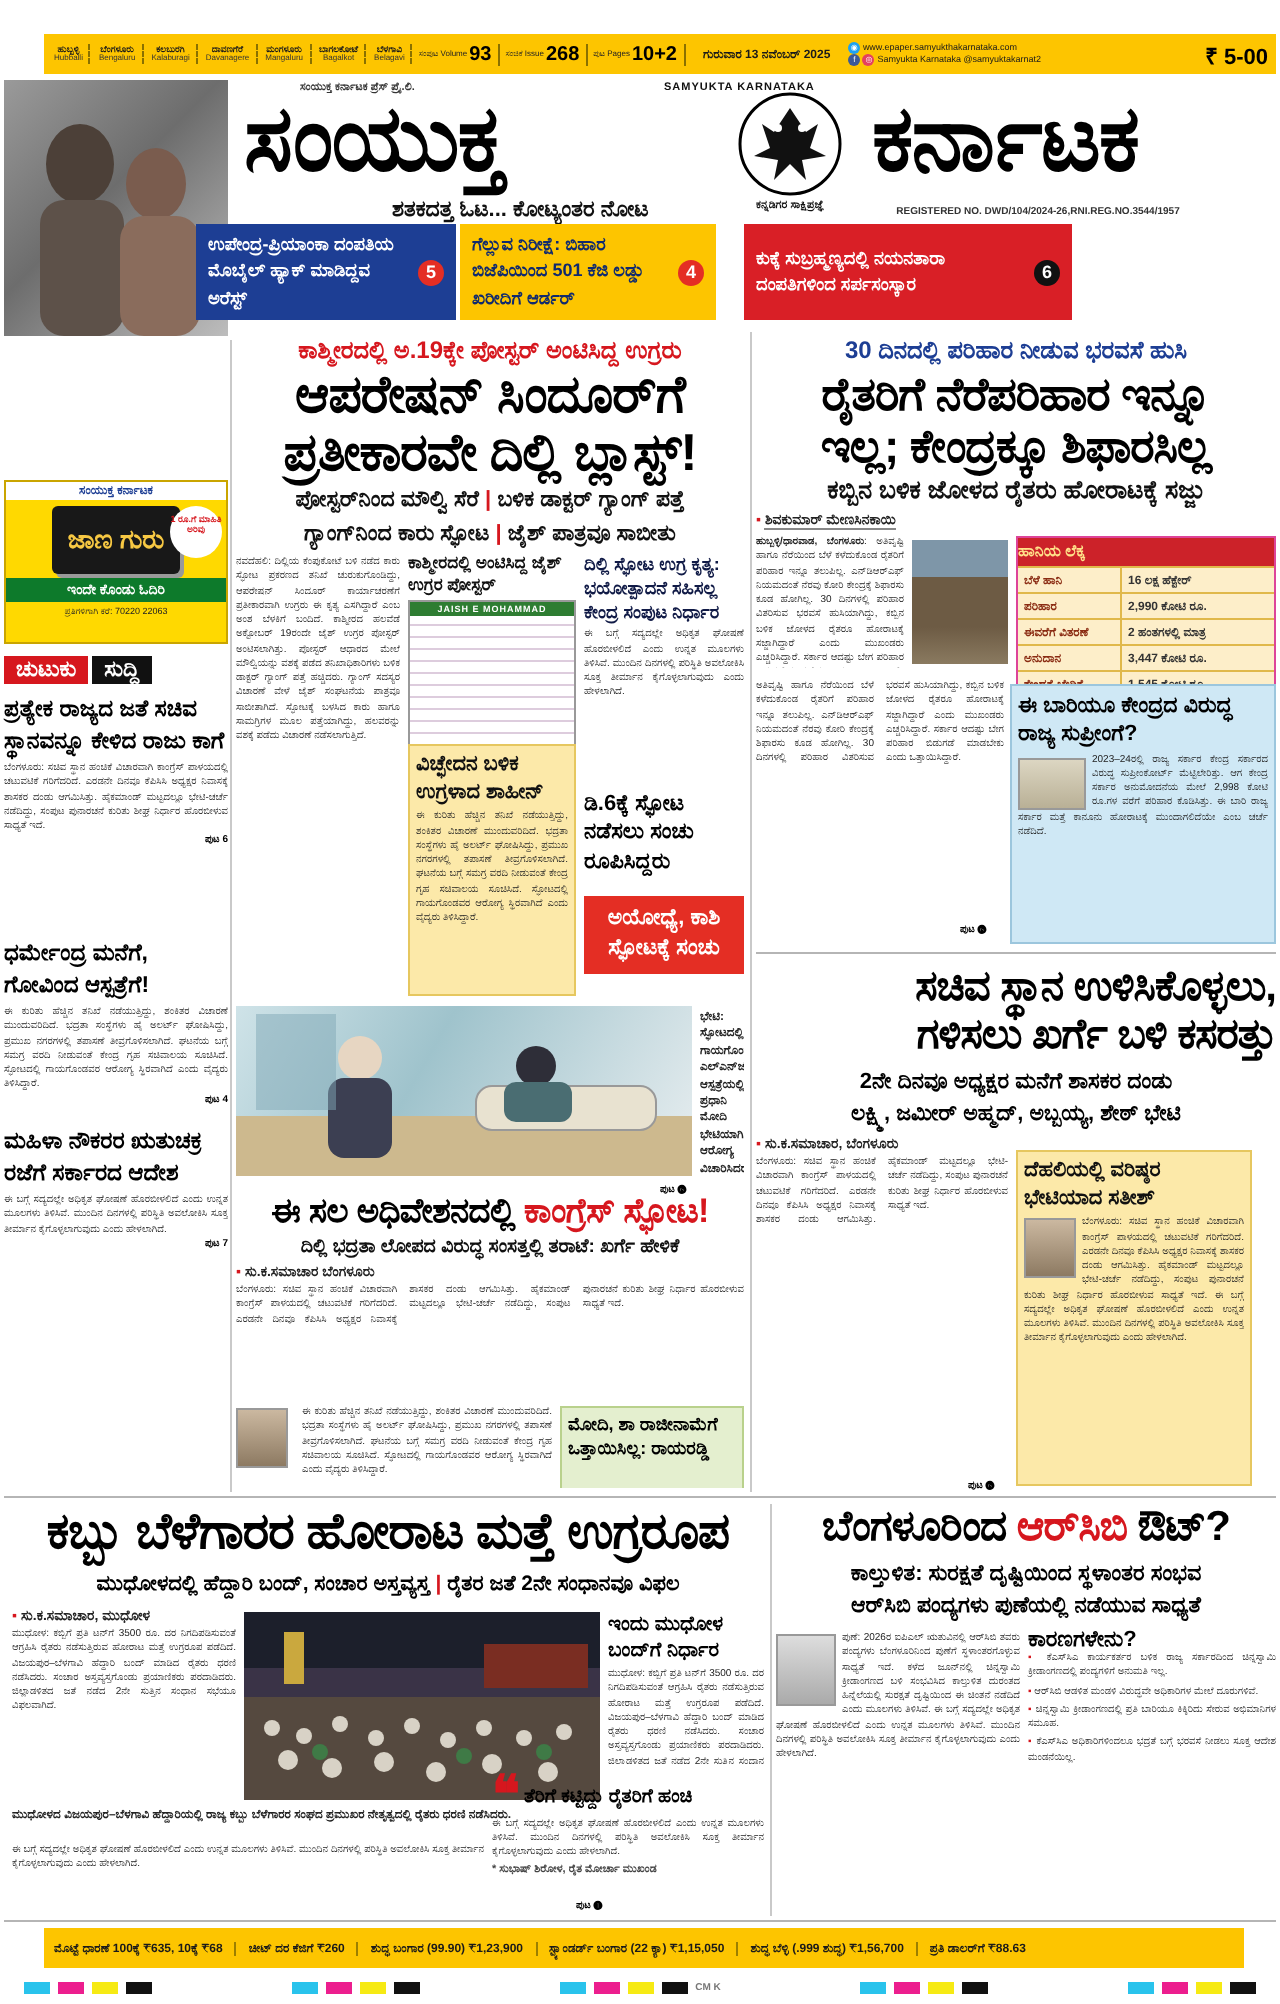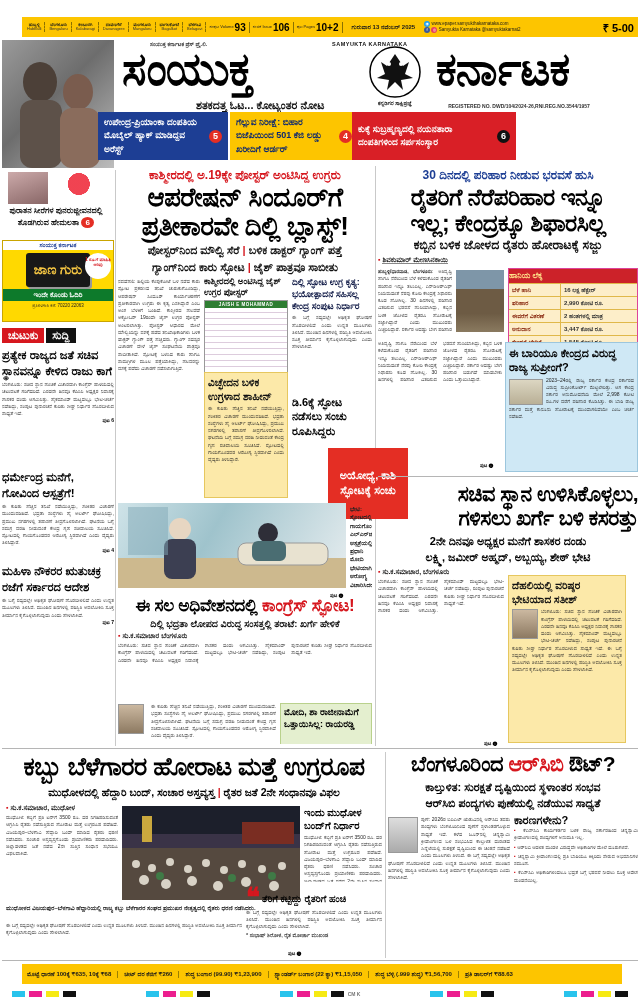--- a/index.html
+++ b/index.html
@@ -67,21 +67,21 @@
   .main-head { left:118px; top:183px; width:254px; text-align:center; font-size:26px; font-weight:bold; line-height:1.1; color:#000; letter-spacing:-.5px; }
   .main-deck { left:118px; top:242px; width:254px; text-align:center; font-size:11px; font-weight:bold; line-height:1.5; color:#111; }
   .sep { color:#d6171e; font-weight:bold; }
   .poster { width:84px; height:74px; border:1px solid #999; background:repeating-linear-gradient(#fff 0 5px, #dcd 5px 6px); }
   .poster-band { background:#2e7d32; color:#fff; font-size:4.5px; font-weight:bold; text-align:center; padding:1px 0; letter-spacing:.5px; }
   .cap { font-size:8.5px; font-weight:bold; color:#111; line-height:1.3; }
   .ybox { background:#fce9a9; border:1px solid #e6c75f; padding:3px; }
   .ybox .bt { font-size:10.5px; font-weight:bold; line-height:1.3; color:#111; }
   .minihead { font-size:9px; font-weight:bold; line-height:1.35; color:#101a46; }
   .minihead2 { font-size:11px; font-weight:bold; line-height:1.3; color:#000; }
-  .redbox { background:#e42e24; color:#fff; font-weight:bold; font-size:11px; text-align:center; padding:20px 3px; line-height:1.4;margin-left:36px; }
+  .redbox { background:#e42e24; color:#fff; font-weight:bold; font-size:11px; text-align:center; padding:4px 3px; line-height:1.4; }
   .hosp-photo { left:118px; top:503px; width:228px; height:85px; background:linear-gradient(120deg,#cfe3e8,#9fc3cc 40%,#e8eef0); }
   .greenbox { background:#e4efcf; border:1px solid #b9d18c; padding:3px; }
 
   
   .farm-kick { left:378px; top:168px; width:260px; text-align:center; font-size:12px; }
   .farm-head { left:378px; top:184px; width:260px; text-align:center; font-size:23px; font-weight:bold; line-height:1.15; letter-spacing:-.5px; color:#000; }
   .farm-deck { left:378px; top:238px; width:260px; text-align:center; font-size:12.5px; font-weight:bold; color:#111; }
   .byline { font-size:7px; font-weight:bold; color:#222; }
   .byline .dot { color:#d6171e; }
   .flood-photo { left:456px; top:270px; width:48px; height:62px; background:linear-gradient(#7e96a8 0 30%, #6d5b44 30% 70%, #8a7a60); }
@@ -161,21 +161,21 @@
     <span class="city">
         <span class="kn">ಬೆಳಗಾವಿ</span>
         <span class="en">Belagavi</span>
       </span>
     <span class="stat">
         <span class="lbl">ಸಂಪುಟ Volume</span>
         <span class="num">93</span>
       </span>
     <span class="stat">
         <span class="lbl">ಸಂಚಿಕೆ Issue</span>
-        <span class="num">106</span>
+        <span class="num">268</span>
       </span>
     <span class="stat">
         <span class="lbl">ಪುಟ Pages</span>
         <span class="num">10+2</span>
       </span>
     <span class="topdate">ಗುರುವಾರ 13 ನವೆಂಬರ್ 2025</span>
     <span class="topweb">
       <span class="sicon" style="background:#1da1f2">◉</span>
       <span>www.epaper.samyukthakarnataka.com</span><br>
       <span class="sicon" style="background:#3b5998">f</span>
@@ -210,39 +210,31 @@
   <div class="abs mast-reg">REGISTERED NO. DWD/104/2024-26,RNI.REG.NO.3544/1957</div>
 
   <div class="abs teaser" style="left:98px; width:130px; background:#1d3e94; color:#fff;">
     <span class="t">ಉಪೇಂದ್ರ-ಪ್ರಿಯಾಂಕಾ ದಂಪತಿಯ ಮೊಬೈಲ್ ಹ್ಯಾಕ್ ಮಾಡಿದ್ದವ ಅರೆಸ್ಟ್</span>
     <span class="badge" style="background:#e42e24;">5</span>
   </div>
   <div class="abs teaser" style="left:230px; width:128px; background:#fdc500; color:#102a6e;">
     <span class="t">ಗೆಲ್ಲುವ ನಿರೀಕ್ಷೆ: ಬಿಹಾರ ಬಿಜೆಪಿಯಿಂದ 501 ಕೆಜಿ ಲಡ್ಡು ಖರೀದಿಗೆ ಆರ್ಡರ್</span>
     <span class="badge" style="background:#e42e24;">4</span>
   </div>
-  <div class="abs teaser" style="left:352px; width:164px; background:#d91f26; color:#fff;">
+  <div class="abs teaser" style="left:372px; width:164px; background:#d91f26; color:#fff;">
     <span class="t">ಕುಕ್ಕೆ ಸುಬ್ರಹ್ಮಣ್ಯದಲ್ಲಿ ನಯನತಾರಾ ದಂಪತಿಗಳಿಂದ ಸರ್ಪಸಂಸ್ಕಾರ</span>
     <span class="badge" style="background:#111;">6</span>
   </div>
 
   <div class="vline" style="left:115px; top:170px; height:576px;"></div>
   <div class="vline" style="left:375px; top:166px; height:580px;"></div>
   <div class="hline" style="left:2px; top:748px; width:636px;"></div>
   <div class="hline" style="left:2px; top:960px; width:636px;"></div>
   <div class="vline" style="left:385px; top:752px; height:206px;"></div>
 
-  <div class="abs promo">
-    <div class="promo-img"></div>
-    <div class="promo-map"></div>
-    <div class="promo-text">
-      <span>ಪುರಾತನ ಸೀರೆಗಳ ಪುನರುಜ್ಜೀವನದಲ್ಲಿ ತೊಡಗಿರುವ ಹೇಮಲತಾ</span>
-      <span class="badge" style="background:#e42e24; display:inline-block; width:11px; height:11px; line-height:11px; font-size:8px;">6</span>
-    </div>
-  </div>
 
   <div class="abs ad">
     <div class="ad-brand">ಸಂಯುಕ್ತ ಕರ್ನಾಟಕ</div>
     <div class="ad-book">ಜಾಣ ಗುರು</div>
     <div class="ad-offer">1 ರೂ.ಗೆ ಮಾಹಿತಿ ಅರಿವು</div>
     <div class="ad-cta">ಇಂದೇ ಕೊಂಡು ಓದಿರಿ</div>
     <div class="ad-phone">ಪ್ರತಿಗಳಿಗಾಗಿ ಕರೆ: 70220 22063</div>
   </div>
 
   <div class="abs sechdr">

